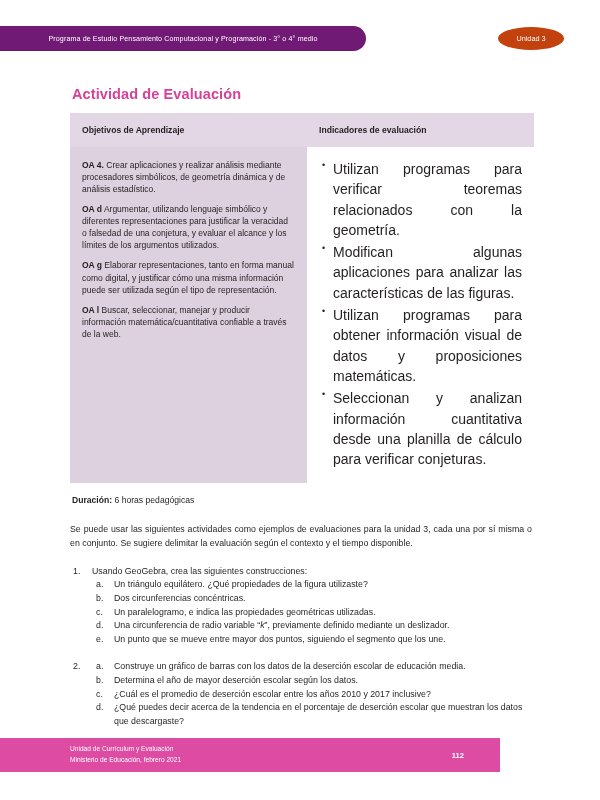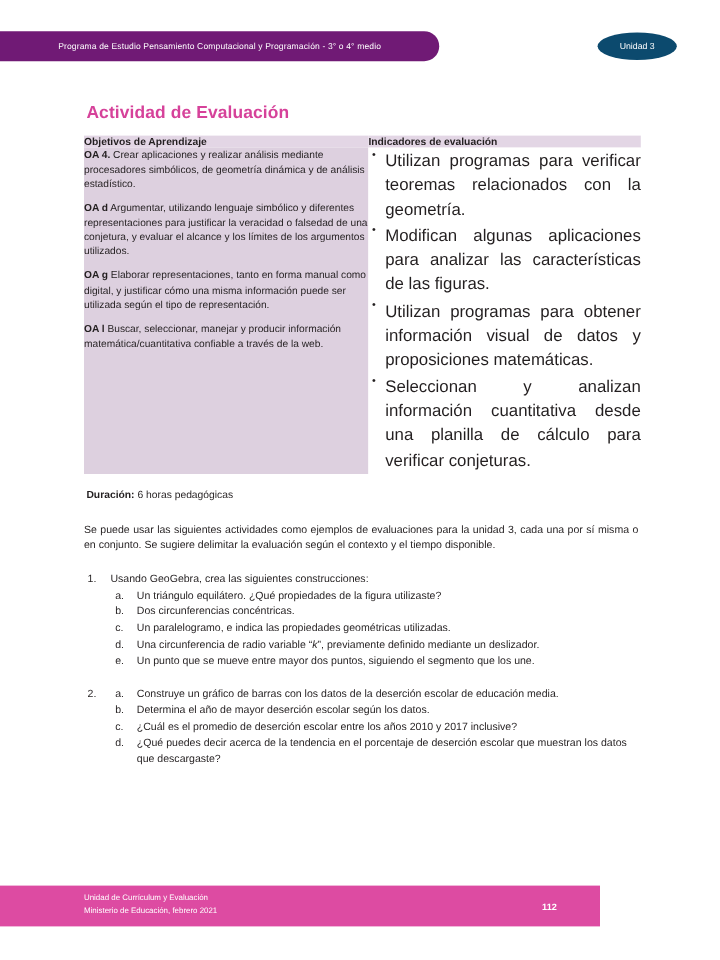--- a/index.html
+++ b/index.html
@@ -36,21 +36,21 @@
     letter-spacing: 0.12px;
     white-space: nowrap;
     padding: 0 10px;
   }
   .unit-badge {
     position: absolute;
     right: 36px;
     top: 27px;
     width: 66px;
     height: 23px;
-    background: #0c4a6e;
+    background: #c2410c;
     border-radius: 50%;
     display: flex;
     align-items: center;
     justify-content: center;
   }
   .unit-badge-text {
     color: #ffffff;
     font-size: 7.3px;
     white-space: nowrap;
   }
@@ -75,21 +75,21 @@
   }
 
   
   .oa-table {
     width: 100%;
     border-collapse: collapse;
     table-layout: fixed;
   }
   .oa-table th, .oa-table td {
     vertical-align: top;
-    padding: 0;
+    padding: 12px;
   }
   .th-left, .th-right {
     background: #e3d6e5;
     font-size: 8.6px;
     font-weight: bold;
     text-align: left;
     padding: 7px 10px 7px 11px;
     color: #231f20;
   }
   .th-right { padding-left: 12px; }

